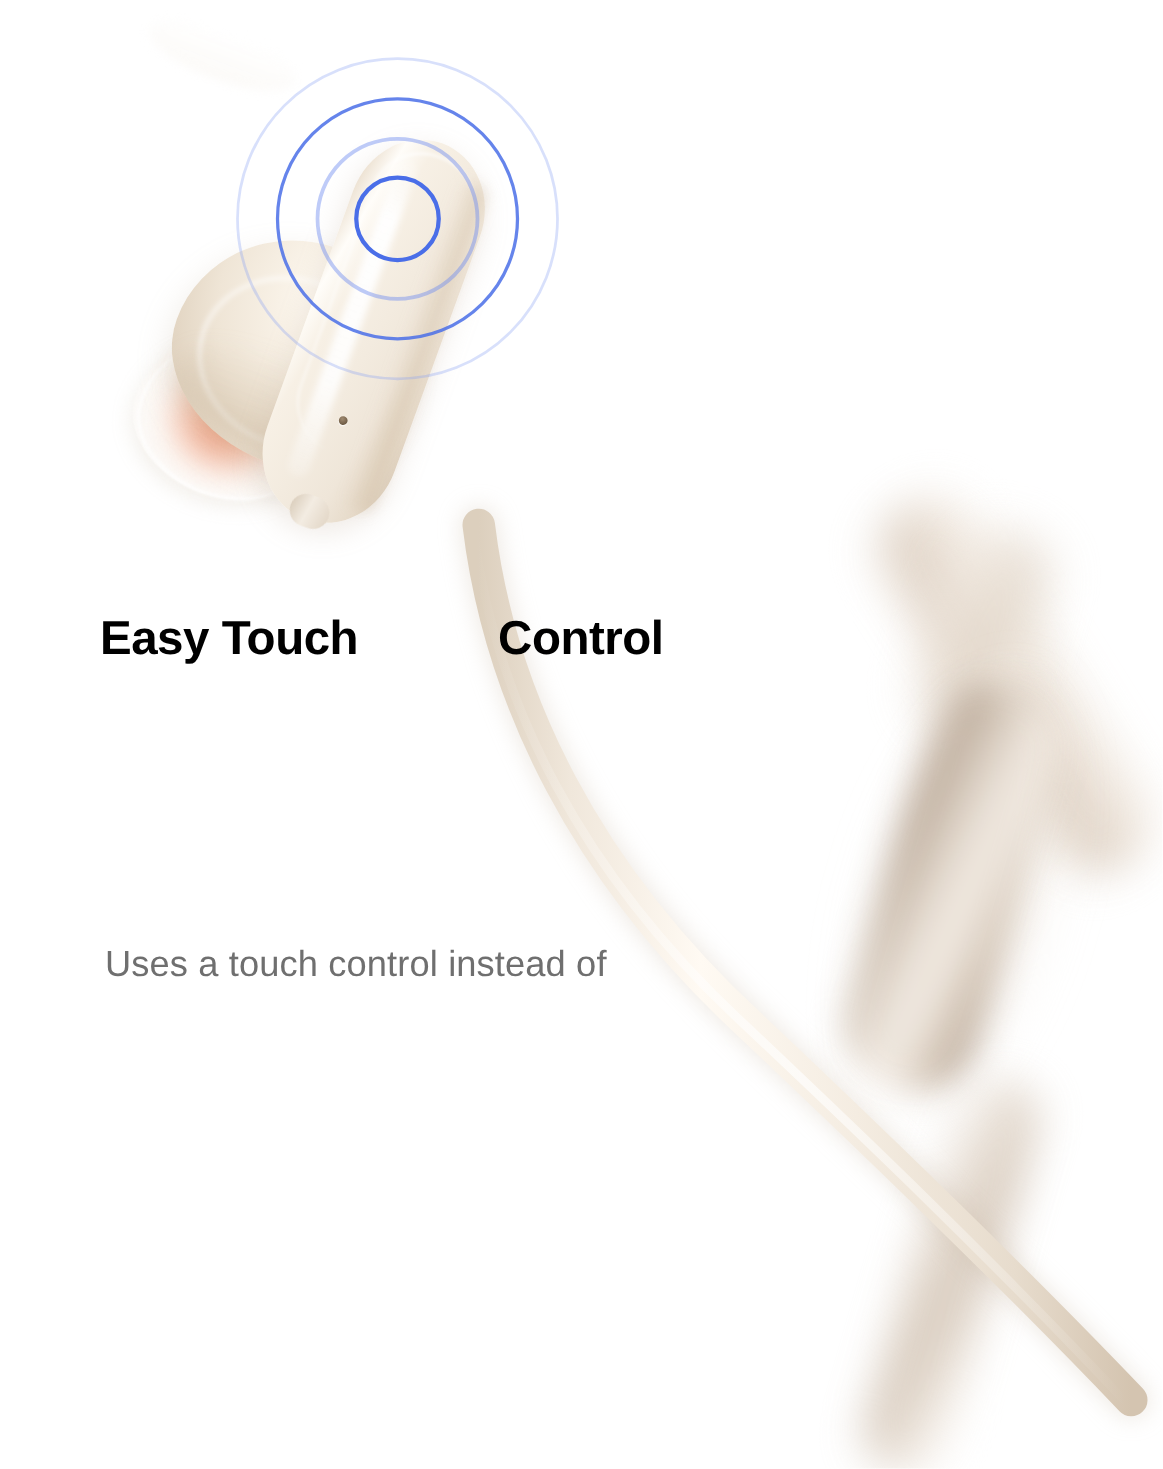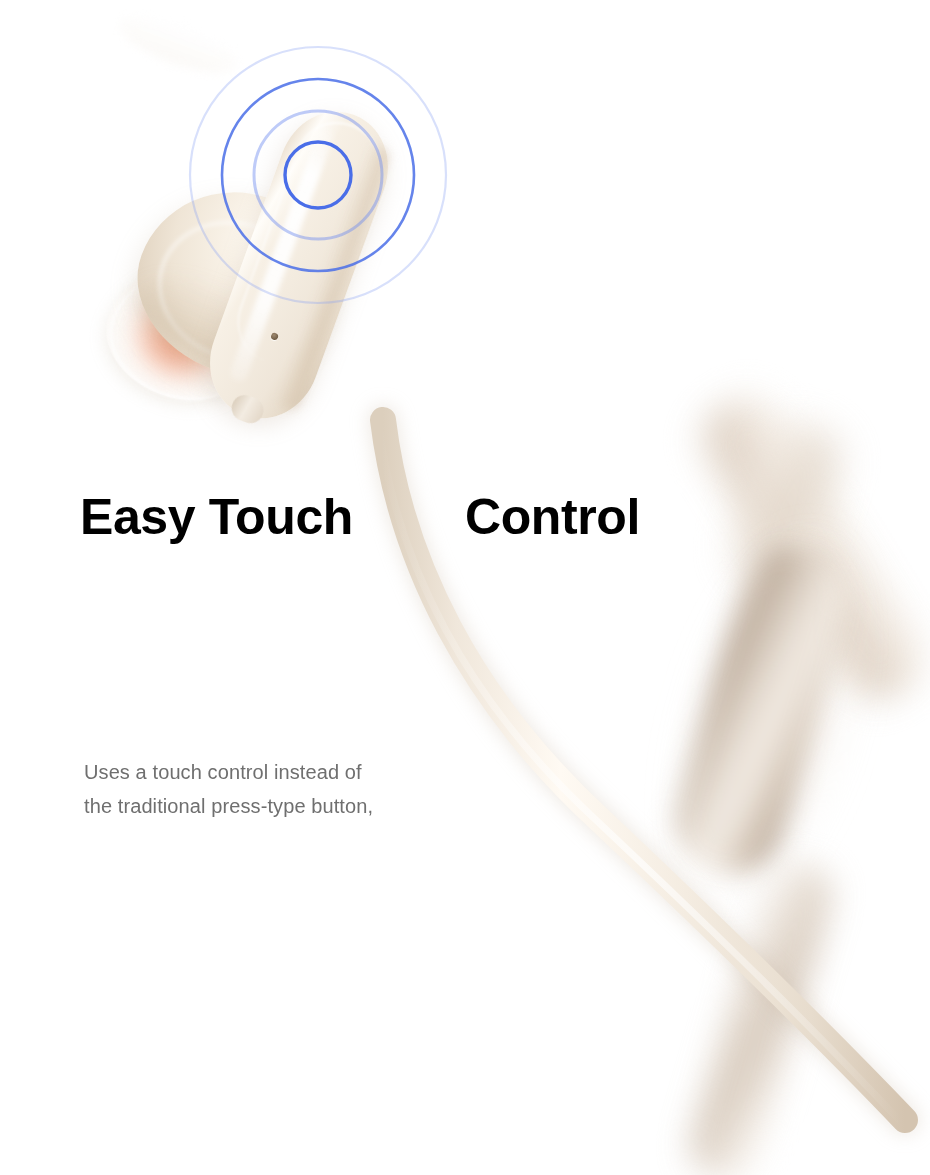--- a/index.html
+++ b/index.html
@@ -312,37 +312,37 @@
     height: 1175px;
     pointer-events: none;
   }
 
   
   #headline {
     position: absolute;
     left: 80px;
     top: 492px;
     width: 700px;
-    font-size: 50px;
+    font-size: 38px;
     font-weight: 700;
     letter-spacing: -0.4px;
     color: #000000;
     line-height: 1;
     white-space: nowrap;
   }
   #headline .word-gap {
     display: inline-block;
     width: 112px;
   }
   #body-copy {
     position: absolute;
     left: 84px;
     top: 755px;
     width: 470px;
-    font-size: 20px;
+    font-size: 29px;
     font-weight: 400;
     line-height: 34px;
     color: #6f6f6f;
     letter-spacing: .1px;
   }
   #body-copy div { white-space: nowrap; }
 </style>
 </head>
 <body>
 
@@ -409,16 +409,15 @@
         <circle cx="318" cy="175" r="64" fill="none" stroke="#6f8cf0" stroke-opacity="0.45" stroke-width="3"></circle>
         <circle cx="318" cy="175" r="96" fill="none" stroke="#4a6ee8" stroke-opacity="0.85" stroke-width="2.6"></circle>
         <circle cx="318" cy="175" r="128" fill="none" stroke="#8aa2f2" stroke-opacity="0.33" stroke-width="2.2"></circle>
       </g>
   </svg>
 
   <div id="headline" style="color: rgb(0, 0, 0);"><span>Easy Touch</span><span class="word-gap"></span><span>Control</span></div>
 
   <div id="body-copy" style="color: rgb(111, 111, 111);">
     <div>Uses a touch control instead of</div>
-    <div>the traditional press-type button,</div>
   </div>
 
 </div>
 
 </body></html>

